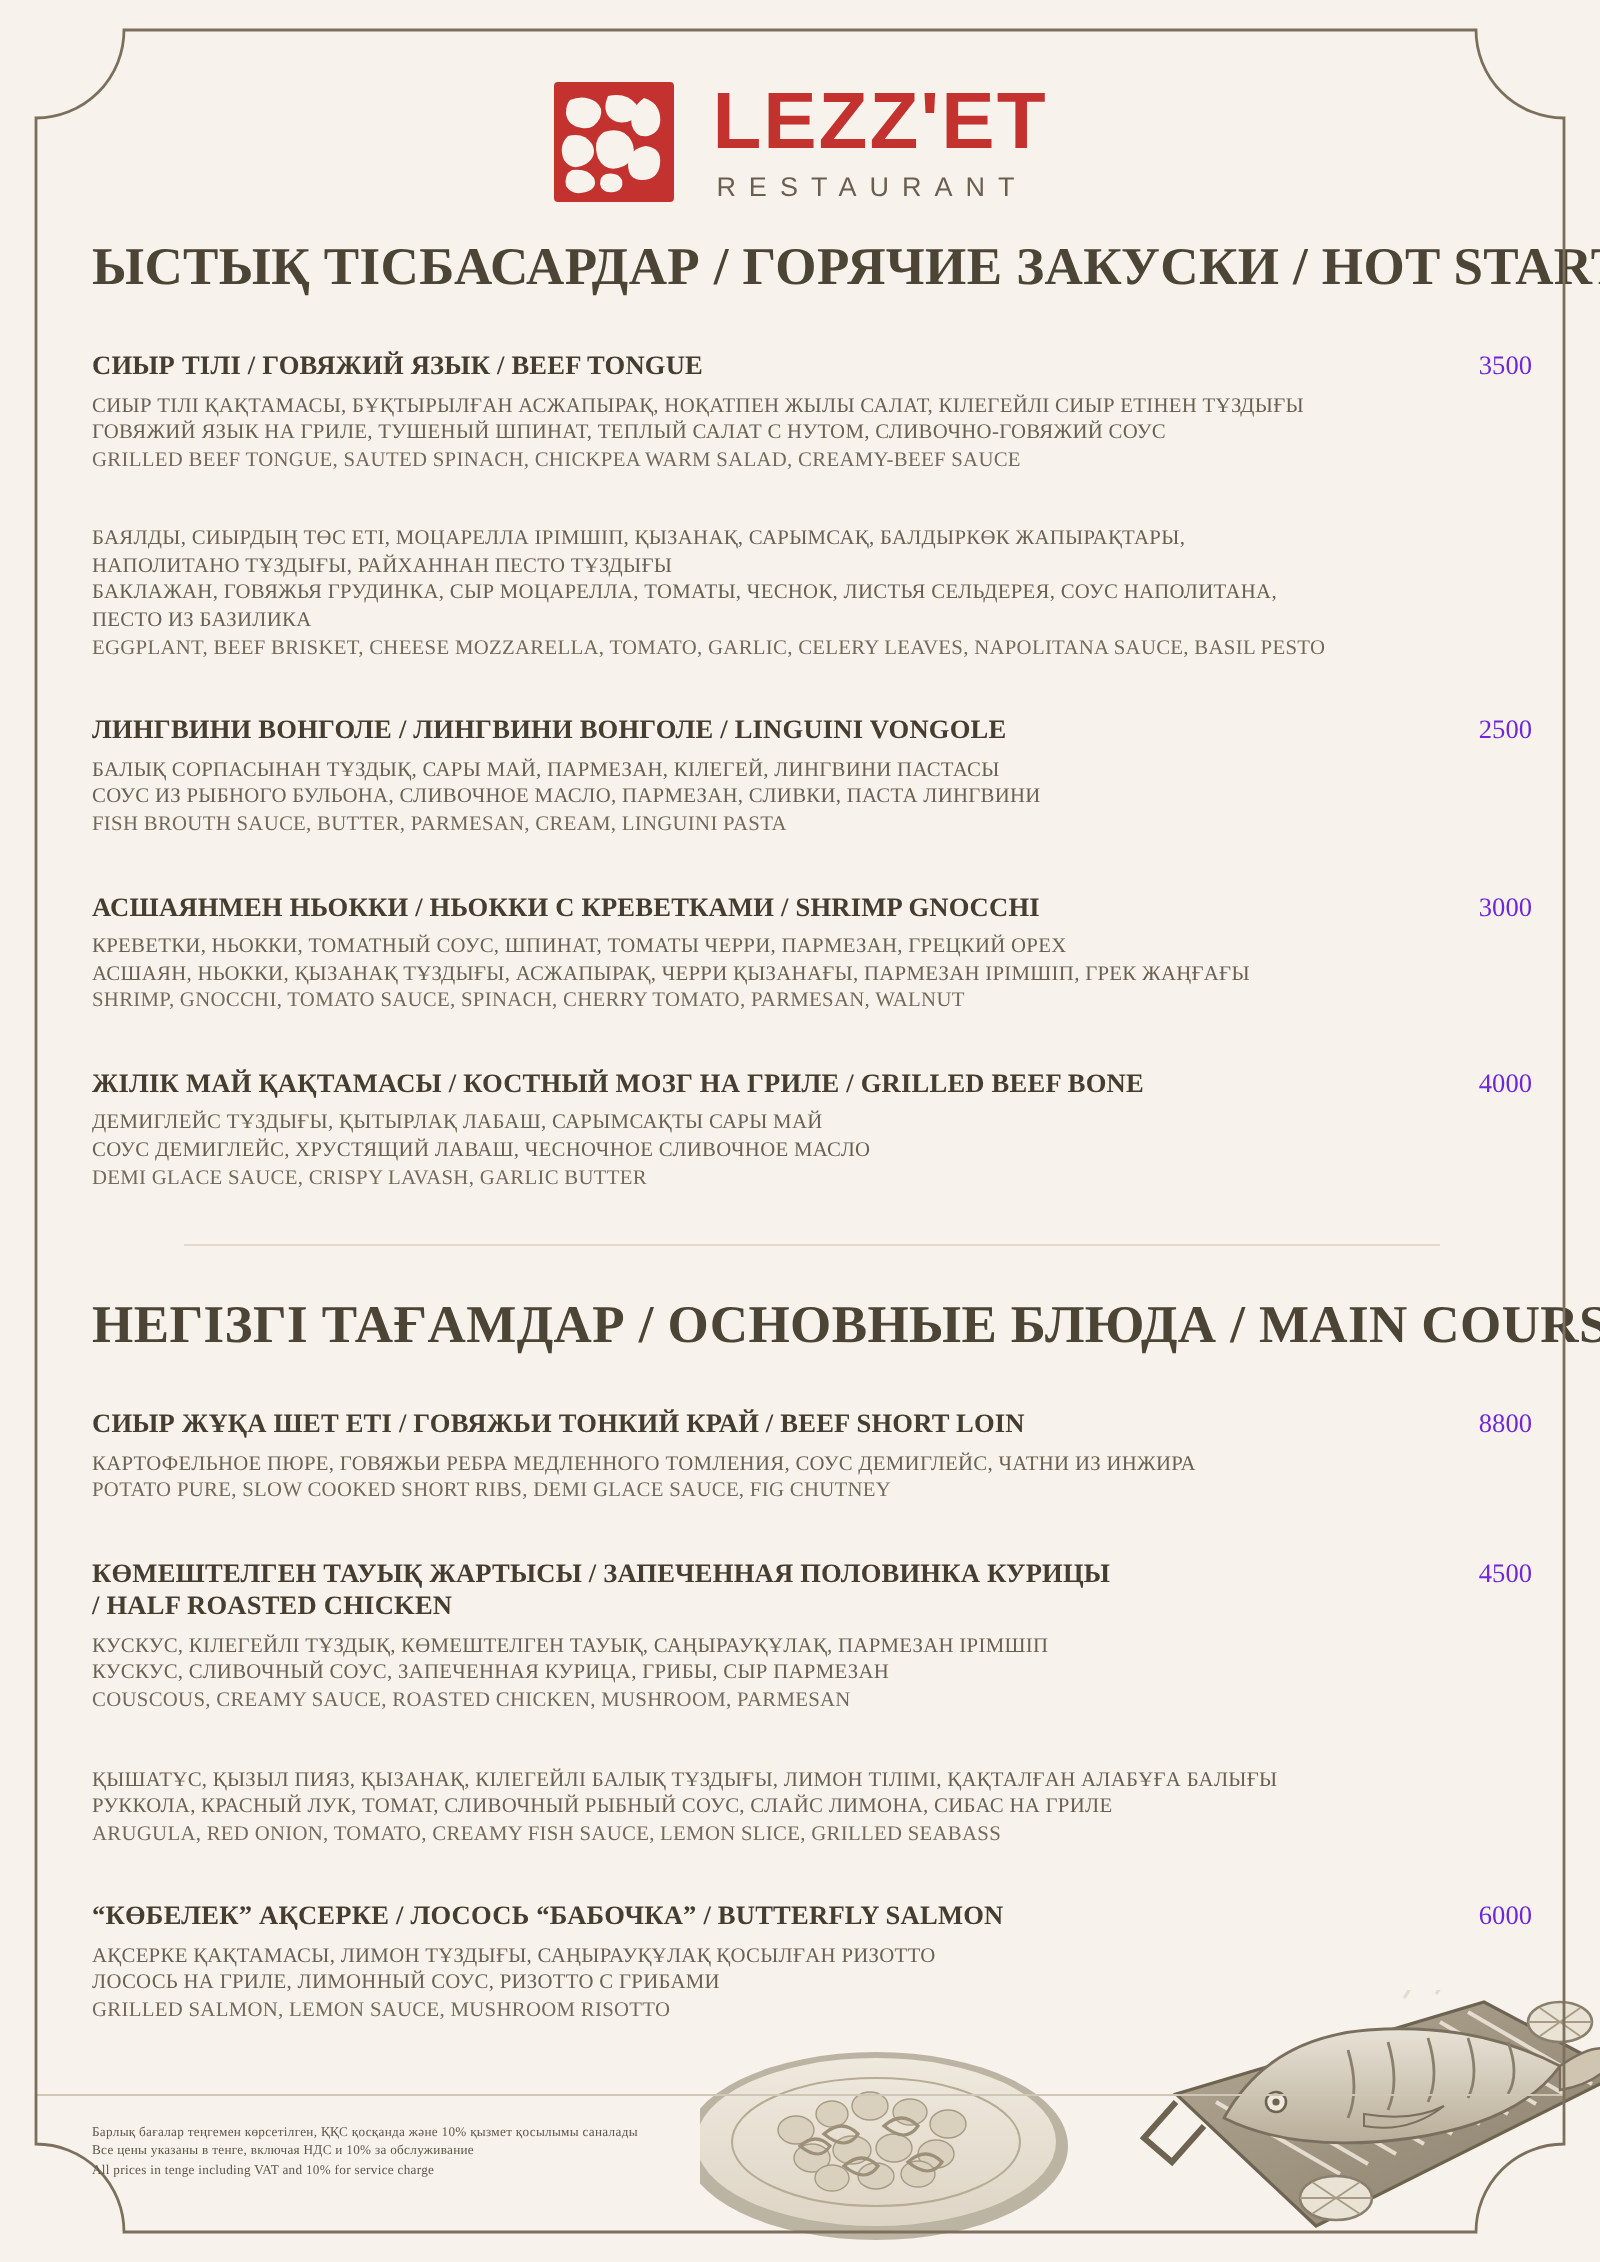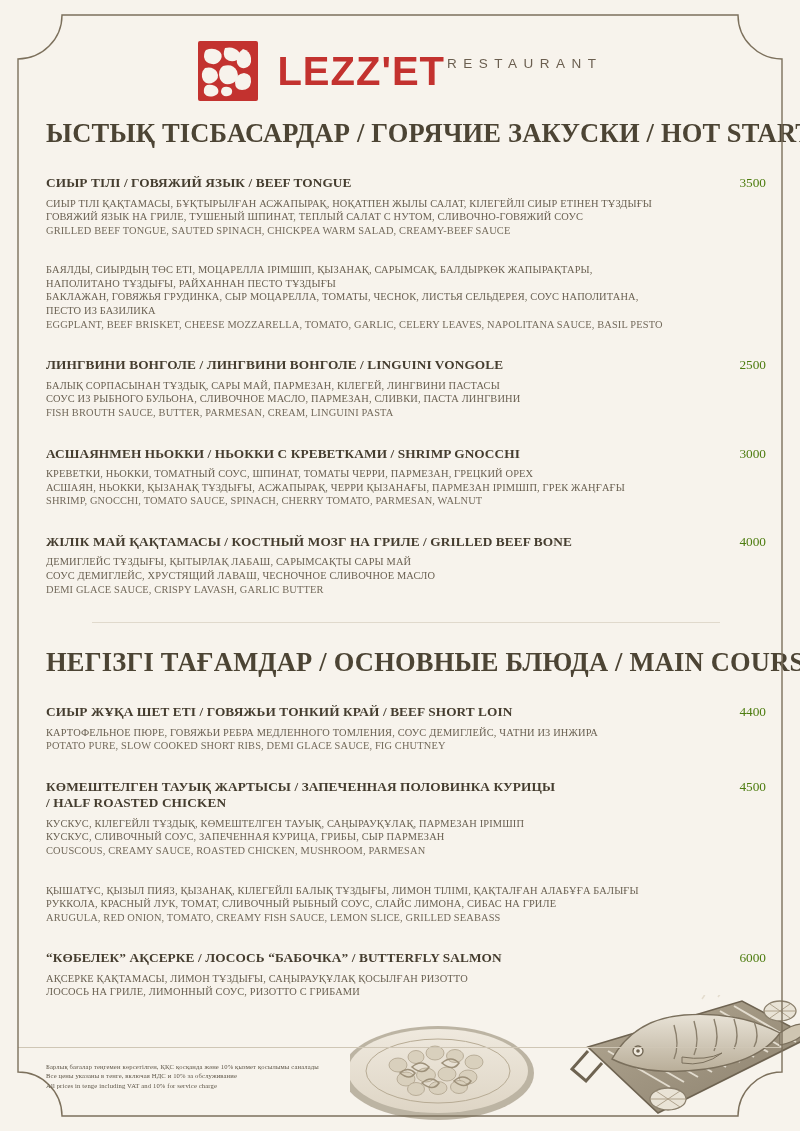--- a/index.html
+++ b/index.html
@@ -36,21 +36,21 @@
     height: 74px;
     display: flex;
     align-items: center;
     justify-content: center;
     gap: 18px;
     z-index: 3;
   }
   .logo-mark { width: 62px; height: 62px; }
   .logo-text {
     display: flex;
-    flex-direction: row;
+    flex-direction: column;
     align-items: flex-start;
     line-height: 1;
   }
   .logo-word {
     font-family: "Liberation Sans", sans-serif;
     font-weight: bold;
     font-size: 40px;
     letter-spacing: 1px;
     color: #c3322f;
   }
@@ -103,21 +103,21 @@
     line-height: 16.5px;
     color: #453d2f;
     letter-spacing: 0.1px;
     flex: 1 1 auto;
   }
   .item-name .line2 { display: block; }
   .item-price {
     font-family: "Liberation Serif", serif;
     font-size: 13.3px;
     line-height: 16.5px;
-    color: #4d7c0f;
+    color: #6d28d9;
     flex: 0 0 auto;
     text-align: right;
     min-width: 42px;
   }
   .item-desc {
     margin-top: 5px;
     font-family: "Liberation Serif", serif;
     font-size: 10.4px;
     line-height: 13.6px;
     color: #6a6152;
@@ -270,21 +270,21 @@
   <div class="section-divider"></div>
 
   <section class="section-2">
     <h2 class="section-title">НЕГІЗГІ ТАҒАМДАР / ОСНОВНЫЕ БЛЮДА / MAIN COURSES</h2>
 
     <div class="item">
       <div class="item-head">
         <div class="item-name">
           <span>СИЫР ЖҰҚА ШЕТ ЕТІ / ГОВЯЖЬИ ТОНКИЙ КРАЙ / BEEF SHORT LOIN</span>
         </div>
-        <div class="item-price">4400</div>
+        <div class="item-price">8800</div>
       </div>
       <div class="item-desc">
         <div>КАРТОФЕЛЬНОЕ ПЮРЕ, ГОВЯЖЬИ РЕБРА МЕДЛЕННОГО ТОМЛЕНИЯ, СОУС ДЕМИГЛЕЙС, ЧАТНИ ИЗ ИНЖИРА</div>
         <div class="en">POTATO PURE, SLOW COOKED SHORT RIBS, DEMI GLACE SAUCE, FIG CHUTNEY</div>
       </div>
     </div>
 
     <div class="item tall">
       <div class="item-head">
         <div class="item-name">
@@ -311,20 +311,21 @@
     <div class="item">
       <div class="item-head">
         <div class="item-name">
           <span>“КӨБЕЛЕК” АҚСЕРКЕ / ЛОСОСЬ “БАБОЧКА” / BUTTERFLY SALMON</span>
         </div>
         <div class="item-price">6000</div>
       </div>
       <div class="item-desc">
         <div>АҚСЕРКЕ ҚАҚТАМАСЫ, ЛИМОН ТҰЗДЫҒЫ, САҢЫРАУҚҰЛАҚ ҚОСЫЛҒАН РИЗОТТО</div>
         <div>ЛОСОСЬ НА ГРИЛЕ, ЛИМОННЫЙ СОУС, РИЗОТТО С ГРИБАМИ</div>
+        <div class="en">GRILLED SALMON, LEMON SAUCE, MUSHROOM RISOTTO</div>
       </div>
     </div>
   </section>
 </div>
 
 <div class="illustration">
   <svg width="460" height="136" viewBox="0 0 460 136">
     <defs>
       <linearGradient id="plg" x1="0" y1="0" x2="0" y2="1">
         <stop offset="0" stop-color="#efe9de"></stop>

